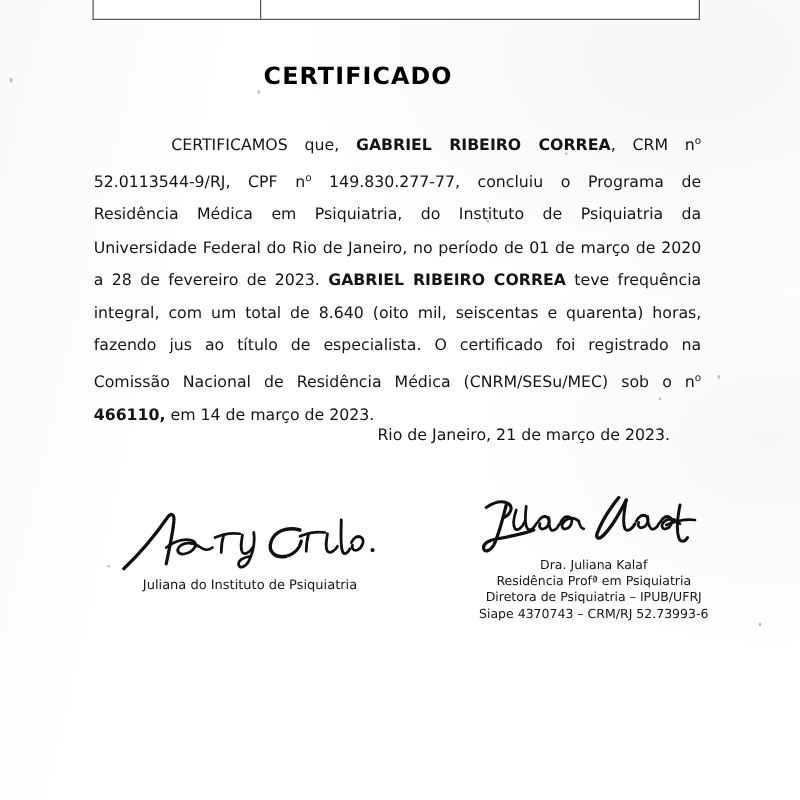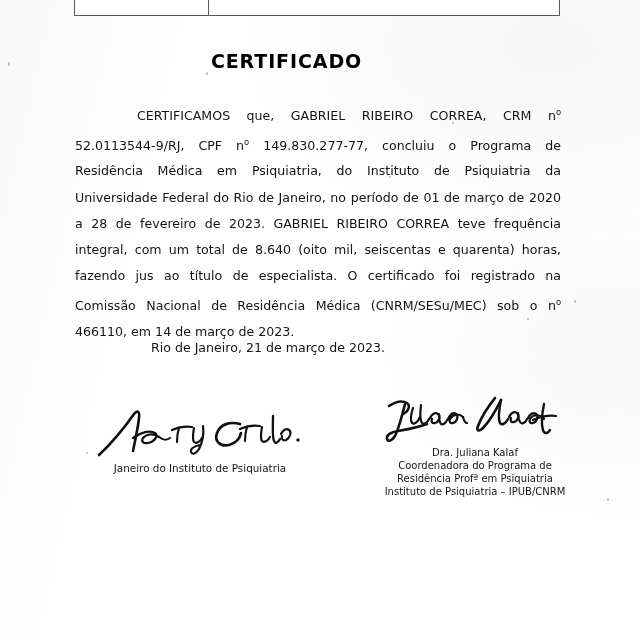--- a/index.html
+++ b/index.html
@@ -72,30 +72,30 @@
     left: 75px;
     top: 99px;
     width: 486px;
     font-size: 12.6px;
     line-height: 26.1px;
     text-align: justify;
     text-justify: inter-word;
     color: #141414;
   }
   .body-text .indent { display: inline-block; width: 62px; }
-  .body-text b { font-weight: normal; }
+  .body-text b { font-weight: bold; }
   .sup { font-size: 8.4px; vertical-align: 0.55em; }
 
   
   .placedate {
     position: absolute;
     top: 340px;
     left: 0;
     width: 536px;
-    text-align: center;
+    text-align: right;
     font-size: 12.6px;
     color: #141414;
   }
 
   
   .sig-block {
     position: absolute;
     text-align: center;
   }
   .sig-left  { left: 78px;  top: 408px; width: 244px; }
@@ -161,21 +161,21 @@
           <path d="M147 16 C136 13 127 17 124 25 C121 33 127 39 136 37 C143 35 147 30 148 25" stroke-width="2.7"></path>
           <path d="M152 33 C152 27 153 22 154 19" stroke-width="2.2"></path>
           <path d="M147 21 C154 18 161 17 167 18" stroke-width="2.2"></path>
           <path d="M169 19 C168 25 167 30 169 33 C171 35 175 33 177 29" stroke-width="2.2"></path>
           <path d="M180 8 C180 18 179 28 181 33 C182 36 185 35 187 31" stroke-width="2.3"></path>
           <path d="M188 26 C190 22 193 20 196 22 C199 24 197 30 193 32 C190 33 188 31 189 28" stroke-width="2.2"></path>
           <circle cx="205" cy="32" r="1.7" fill="#101010" stroke="none"></circle>
         </g>
       </svg>
     </div>
-    <div class="sig-line">Janeiro do Instituto de Psiquiatria</div>
+    <div class="sig-line">Juliana do Instituto de Psiquiatria</div>
   </div>
 
   <div class="sig-block sig-right">
     <div class="sig-scribble">
       <svg width="200" height="52" viewBox="0 0 200 52" aria-hidden="true">
         <g fill="none" stroke="#101010" stroke-linecap="round" stroke-linejoin="round">
           <path d="M14 14 C20 10 27 8 32 11 C36 14 33 20 28 22" stroke-width="2.5"></path>
           <path d="M30 12 C27 24 24 36 20 44 C17 49 13 50 12 47 C11 43 16 40 23 39 C34 37 45 35 52 32" stroke-width="2.6"></path>
           <path d="M38 16 C36 22 35 28 37 31 C39 33 43 30 45 25" stroke-width="2.2"></path>
           <path d="M46 13 C45 21 45 28 47 31 C49 33 52 31 54 27" stroke-width="2.2"></path>
@@ -187,23 +187,23 @@
           <path d="M126 8 C124 18 123 27 125 31 C127 34 131 31 133 27" stroke-width="2.4"></path>
           <path d="M134 25 C136 21 139 19 142 21 C145 23 143 29 139 30 C136 31 135 28 136 26" stroke-width="2.2"></path>
           <path d="M143 21 C143 26 144 29 146 31 C148 32 151 30 152 27" stroke-width="2.2"></path>
           <path d="M153 26 C155 22 158 20 161 22 C164 24 162 30 158 31 C155 32 154 29 155 27 C158 22 165 22 169 27" stroke-width="2.2"></path>
           <path d="M169 12 C167 22 166 32 168 38 C169 42 173 42 175 38" stroke-width="2.4"></path>
           <path d="M158 28 C165 25 174 23 181 24" stroke-width="2.2"></path>
         </g>
       </svg>
     </div>
     <div class="sig-line">Dra. Juliana Kalaf</div>
-    <div class="sig-line">Coordenadora do Programa de</div>
     <div class="sig-line">Residência Profª em Psiquiatria</div>
-    <div class="sig-line">Instituto de Psiquiatria – IPUB/CNRM</div>
+    <div class="sig-line">Diretora de Psiquiatria – IPUB/UFRJ</div>
+    <div class="sig-line">Siape 4370743 – CRM/RJ 52.73993-6</div>
   </div>
 
   <div class="speck" style="left:8px;  top:62px;  width:2px; height:4px;"></div>
   <div class="speck" style="left:206px;top:72px;  width:2px; height:3px;"></div>
   <div class="speck" style="left:452px;top:122px; width:2px; height:2px;"></div>
   <div class="speck" style="left:389px;top:176px; width:2px; height:2px;"></div>
   <div class="speck" style="left:574px;top:300px; width:2px; height:3px;"></div>
   <div class="speck" style="left:527px;top:318px; width:2px; height:2px;"></div>
   <div class="speck" style="left:86px; top:452px; width:2px; height:2px;"></div>
   <div class="speck" style="left:607px;top:498px; width:2px; height:3px;"></div>

